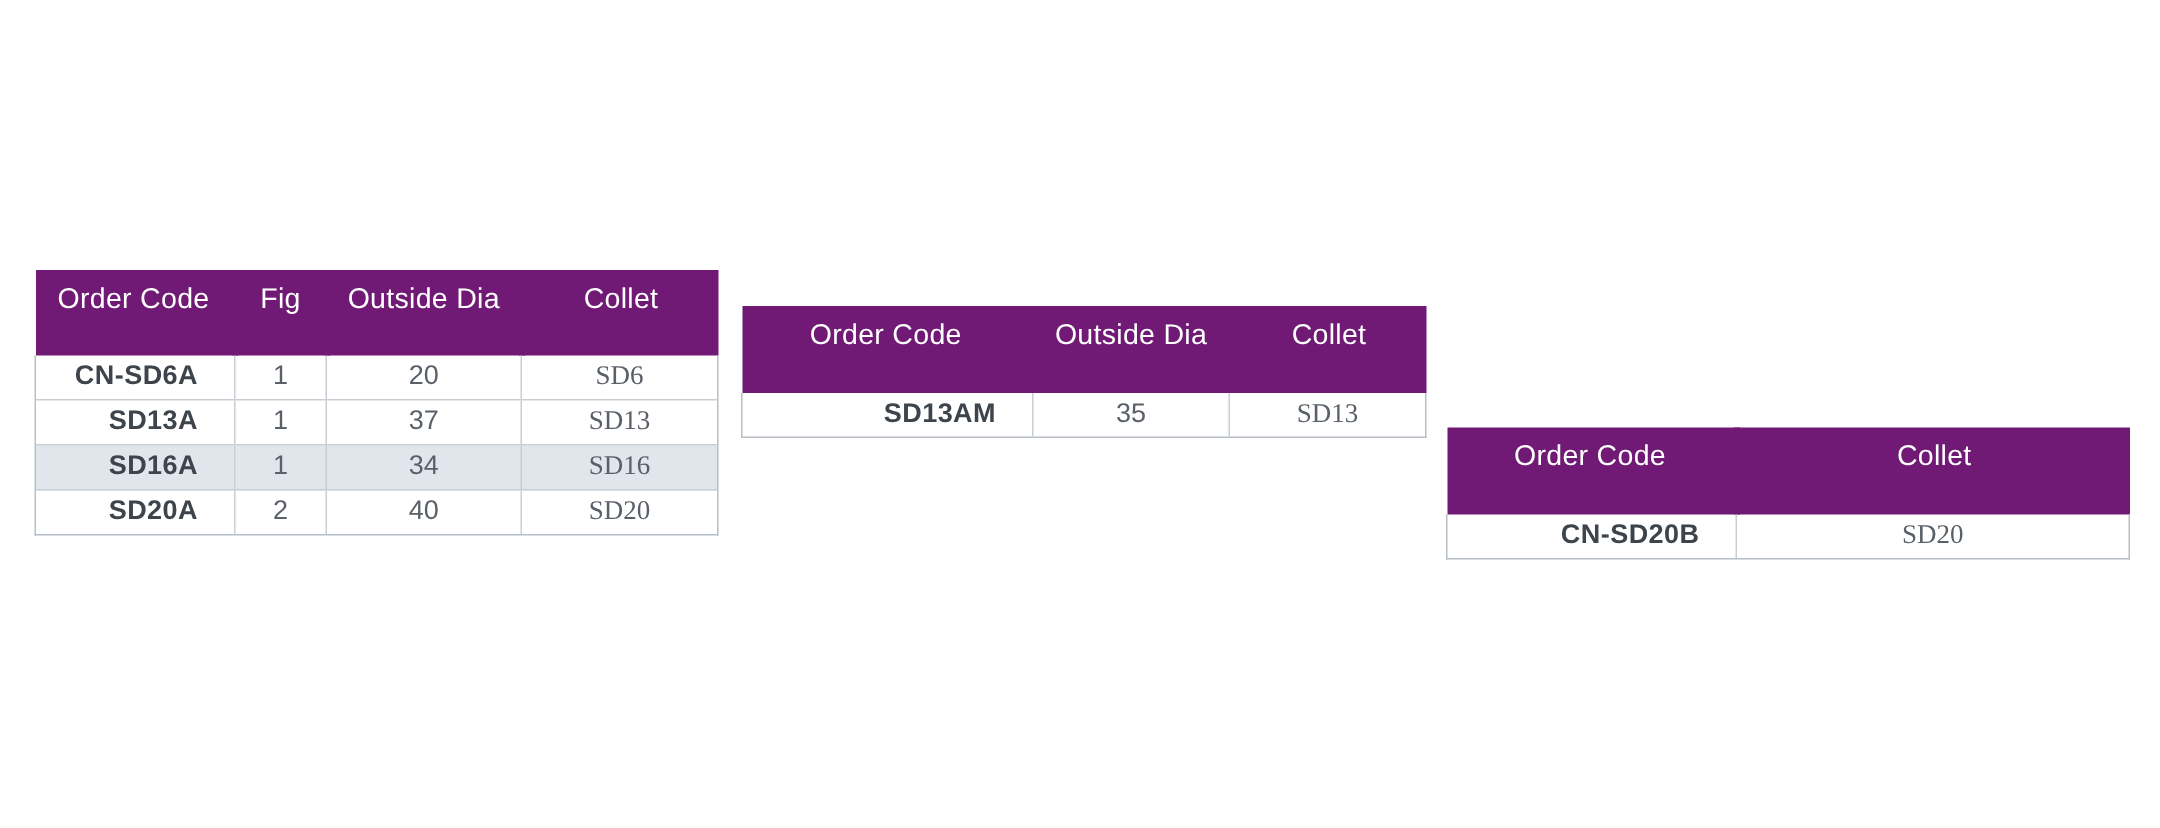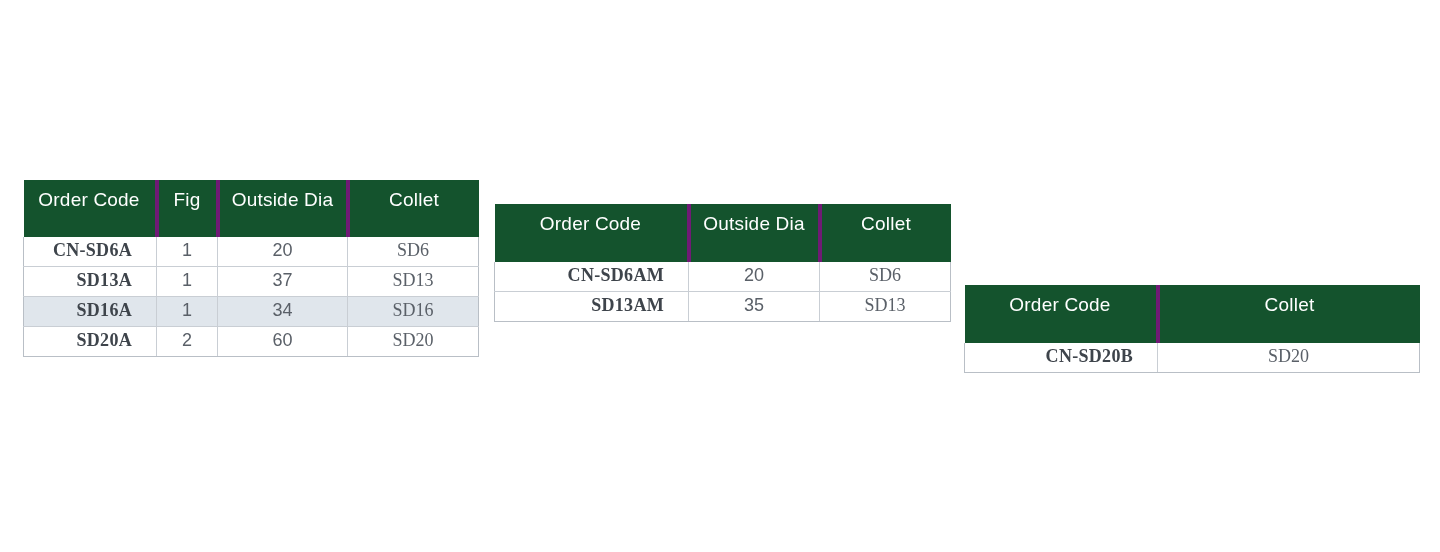--- a/index.html
+++ b/index.html
@@ -19,21 +19,21 @@
   .spec-table {
     position: absolute;
     border-collapse: collapse;
     border-spacing: 0;
     background: #ffffff;
     table-layout: fixed;
   }
 
   
   .spec-table thead th {
-    background: #14532d;
+    background: #701a75;
     color: #ffffff;
     font-weight: 400;
     font-size: 19px;
     letter-spacing: 0.2px;
     text-align: center;
     vertical-align: top;
     padding: 9px 6px 0 6px;
     border: none;
     white-space: nowrap;
   }
@@ -64,21 +64,20 @@
   .spec-table tbody tr.alt td {
     background: #e0e6ec;
   }
   
   .spec-table tbody td.code {
     font-weight: bold;
     color: #3e444b;
     text-align: right;
     padding-right: 24px;
     letter-spacing: 0.3px;
-    font-family: Liberation Serif, serif;
   }
 
   
   #table-a { left: 23px; top: 180px; width: 455px; }
   #table-a thead th { height: 57px; }
   #table-a tbody tr { height: 28.5px; }
   #table-a col.c1 { width: 133px; }
   #table-a col.c2 { width: 61px; }
   #table-a col.c3 { width: 130px; }
   #table-a col.c4 { width: 131px; }
@@ -129,45 +128,40 @@
     </tr>
     <tr class="alt">
       <td class="code">SD16A</td>
       <td>1</td>
       <td>34</td>
       <td>SD16</td>
     </tr>
     <tr>
       <td class="code">SD20A</td>
       <td>2</td>
-      <td>60</td>
+      <td>40</td>
       <td>SD20</td>
     </tr>
   </tbody>
 </table>
 
 <table class="spec-table" id="table-b">
   <colgroup>
     <col class="c1">
       <col class="c2">
       <col class="c3">
   </colgroup>
   <thead>
     <tr>
       <th>Order Code</th>
       <th>Outside Dia</th>
       <th>Collet</th>
     </tr>
   </thead>
   <tbody>
-    <tr>
-      <td class="code">CN-SD6AM</td>
-      <td>20</td>
-      <td>SD6</td>
-    </tr>
     <tr>
       <td class="code">SD13AM</td>
       <td>35</td>
       <td>SD13</td>
     </tr>
   </tbody>
 </table>
 
 <table class="spec-table" id="table-c">
   <colgroup>

